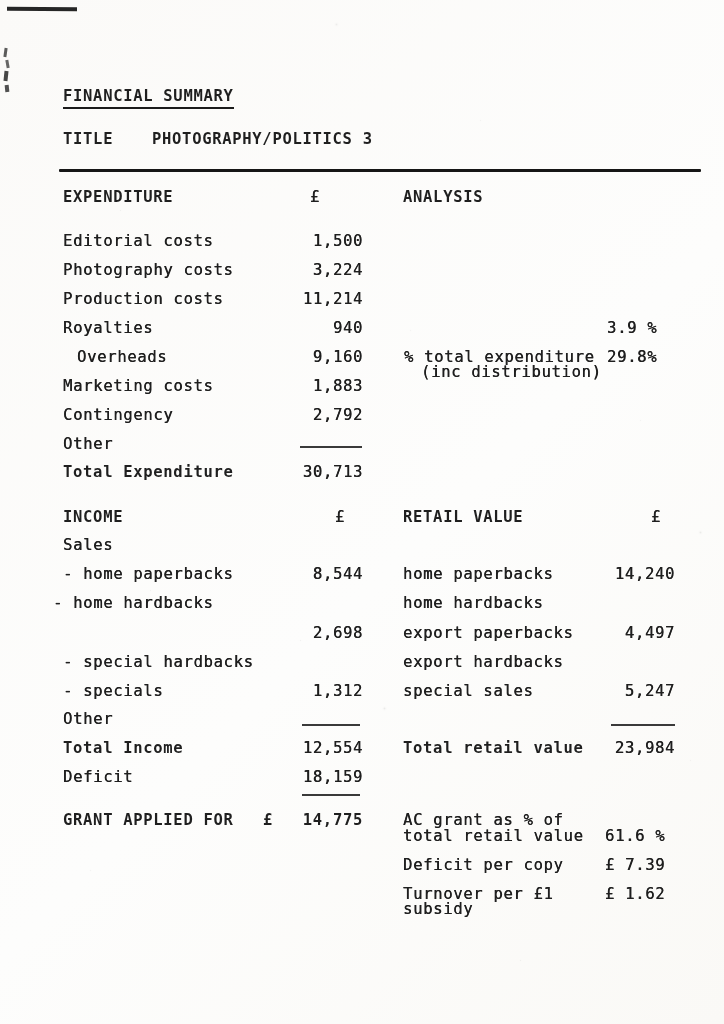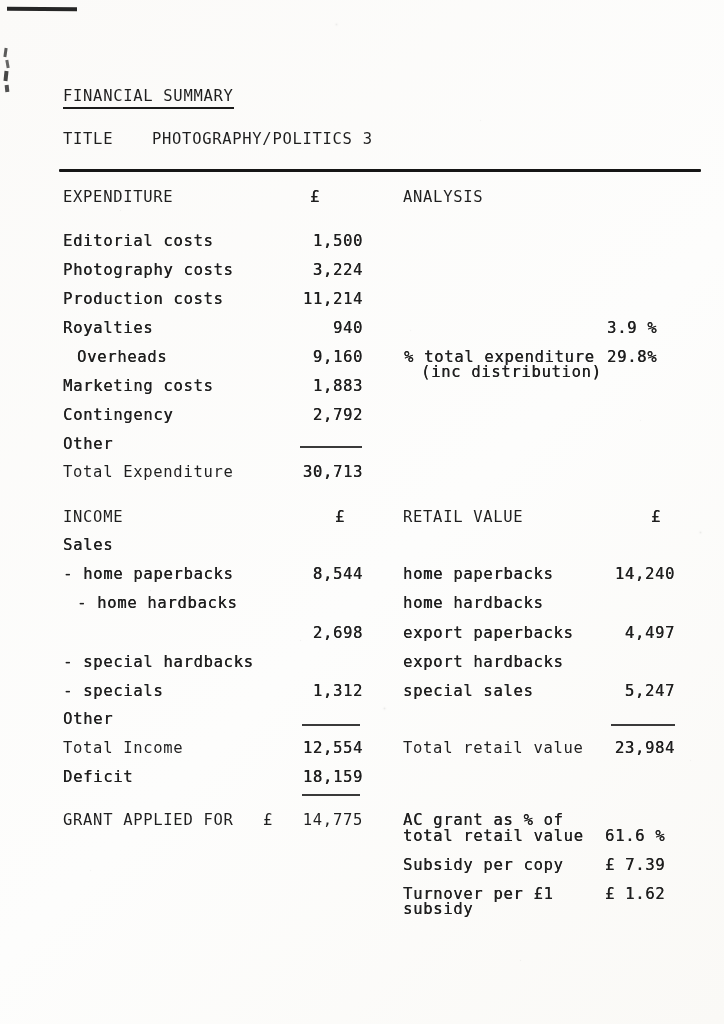--- a/index.html
+++ b/index.html
@@ -10,21 +10,21 @@
     background:linear-gradient(135deg,#fbfaf8 0%,#fdfdfc 55%,#faf9f6 100%);
     overflow:hidden;
     font-family:"DejaVu Sans Mono","Liberation Mono",monospace;
     font-size:15.5px;
     letter-spacing:0.7px;
     color:#1f1f1f;
     line-height:18px;
   }
   .line{position:absolute;white-space:pre;}
   .t{text-shadow:0.35px 0 0 currentColor;}
-  .b{font-weight:normal;}
+  .b{font-weight:bold;}
   .u{border-bottom:2.2px solid #1b1b1b;padding-bottom:2px;}
   .amt{position:absolute;text-align:right;white-space:pre;}
   .ul{position:absolute;height:2px;background:#3a3a3a;}
   .rule{position:absolute;left:59px;top:169px;width:642px;height:2.6px;background:#161616;border-radius:1px;}
   
   .amtL{left:238px;width:125px;}   
   .amtR{left:553px;width:122px;}   
   
   .art{position:absolute;background:#262626;}
   .speckle{position:absolute;left:0;top:0;width:1px;height:1px;background:transparent;
@@ -86,21 +86,21 @@
 
   <div class="line b" style="left:63px;top:508px">INCOME</div>
   <div class="line t" style="left:335px;top:508px">£</div>
   <div class="line b" style="left:403px;top:508px">RETAIL VALUE</div>
   <div class="line t" style="left:651px;top:508px">£</div>
 
   <div class="line t" style="left:63px;top:536px">Sales</div>
 
   <div class="line t" style="left:63px;top:565px">- home paperbacks</div>
   <div class="amt amtL t" style="top:565px">8,544</div>
-  <div class="line t" style="left:77px;top:594px">- home hardbacks</div>
+  <div class="line t" style="left:53px;top:594px">- home hardbacks</div>
   <div class="amt amtL t" style="top:624px">2,698</div>
   <div class="line t" style="left:63px;top:653px">- special hardbacks</div>
   <div class="line t" style="left:63px;top:682px">- specials</div>
   <div class="amt amtL t" style="top:682px">1,312</div>
   <div class="line t" style="left:63px;top:710px">Other</div>
 
   <div class="line t" style="left:403px;top:565px">home paperbacks</div>
   <div class="amt amtR t" style="top:565px">14,240</div>
   <div class="line t" style="left:403px;top:594px">home hardbacks</div>
   <div class="line t" style="left:403px;top:624px">export paperbacks</div>
@@ -121,20 +121,20 @@
   <div class="ul" style="left:302px;top:794px;width:58px"></div>
 
   <div class="line b" style="left:63px;top:811px">GRANT APPLIED FOR</div>
   <div class="line b" style="left:263px;top:811px">£</div>
   <div class="amt amtL b" style="top:811px">14,775</div>
 
   <div class="line t" style="left:403px;top:811px">AC grant as % of</div>
   <div class="line t" style="left:403px;top:827px">total retail value</div>
   <div class="line t" style="left:605px;top:827px">61.6 %</div>
 
-  <div class="line t" style="left:403px;top:856px">Subsidy per copy</div>
+  <div class="line t" style="left:403px;top:856px">Deficit per copy</div>
   <div class="line t" style="left:605px;top:856px">£ 7.39</div>
 
   <div class="line t" style="left:403px;top:885px">Turnover per £1</div>
   <div class="line t" style="left:403px;top:900px">subsidy</div>
   <div class="line t" style="left:605px;top:885px">£ 1.62</div>
 
 </div>
 
 </body></html>

